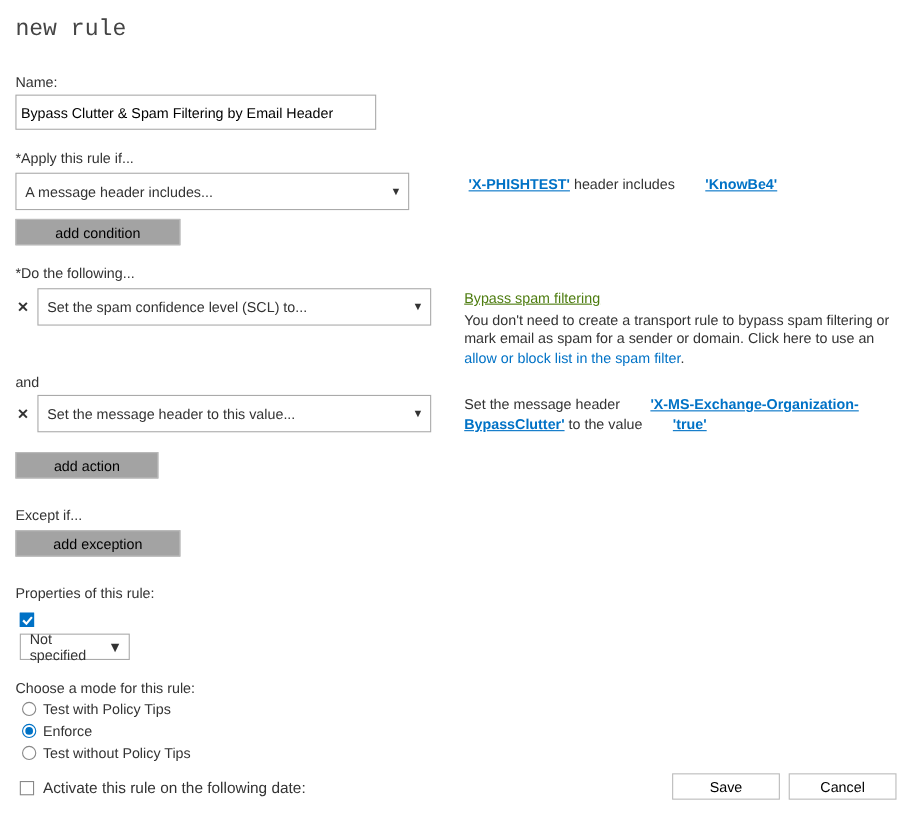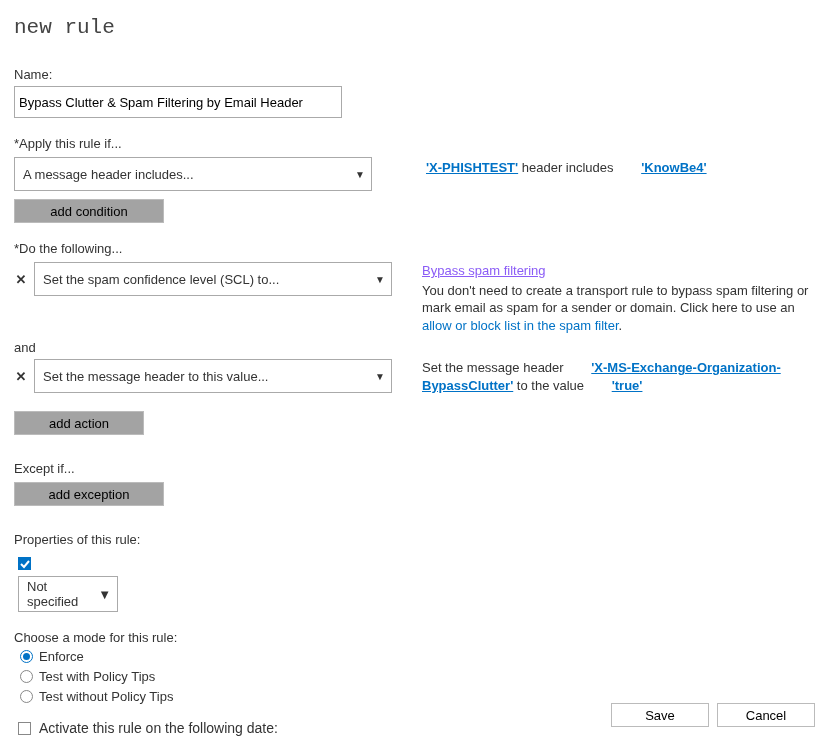--- a/index.html
+++ b/index.html
@@ -105,21 +105,21 @@
     text-decoration: underline;
     font-weight: bold;
     cursor: pointer;
     margin-left: 24px;
   }
   .link-plain {
     color: #0072c6;
     cursor: pointer;
   }
   .link-head {
-    color: #8b5cf6;
+    color: #4d7c0f;
     text-decoration: underline;
     cursor: pointer;
   }
   .and-label {
     font-size: 13px;
     margin: 6px 0 4px 0;
   }
   .except-label {
     margin-top: 26px;
     margin-bottom: 6px;
@@ -150,21 +150,21 @@
   .checkbox.unchecked {
     background: #fff;
     border-color: #888;
   }
   .checkbox svg { display: block; }
   .severity-dd {
     display: flex;
     align-items: center;
     justify-content: space-between;
     width: 100px;
-    height: 36px;
+    height: 24px;
     border: 1px solid #aaa;
     padding: 0 6px 0 8px;
     font-size: 13px;
     margin-left: 4px;
     cursor: pointer;
   }
   .mode-label {
     margin-top: 18px;
     margin-bottom: 4px;
     font-size: 13px;
@@ -306,26 +306,26 @@
     </span>
   </div>
   <div class="severity-dd">
     <span>Not specified</span>
     <span class="caret">▼</span>
   </div>
 
   
   <div class="mode-label">Choose a mode for this rule:</div>
   <div class="radio-row">
+    <span class="radio"></span>
+    <span>Test with Policy Tips</span>
+  </div>
+  <div class="radio-row">
     <span class="radio checked"></span>
     <span>Enforce</span>
-  </div>
-  <div class="radio-row">
-    <span class="radio"></span>
-    <span>Test with Policy Tips</span>
   </div>
   <div class="radio-row">
     <span class="radio"></span>
     <span>Test without Policy Tips</span>
   </div>
 
   
   <div class="activate-row">
     <span class="checkbox unchecked"></span>
     <span>Activate this rule on the following date:</span>

